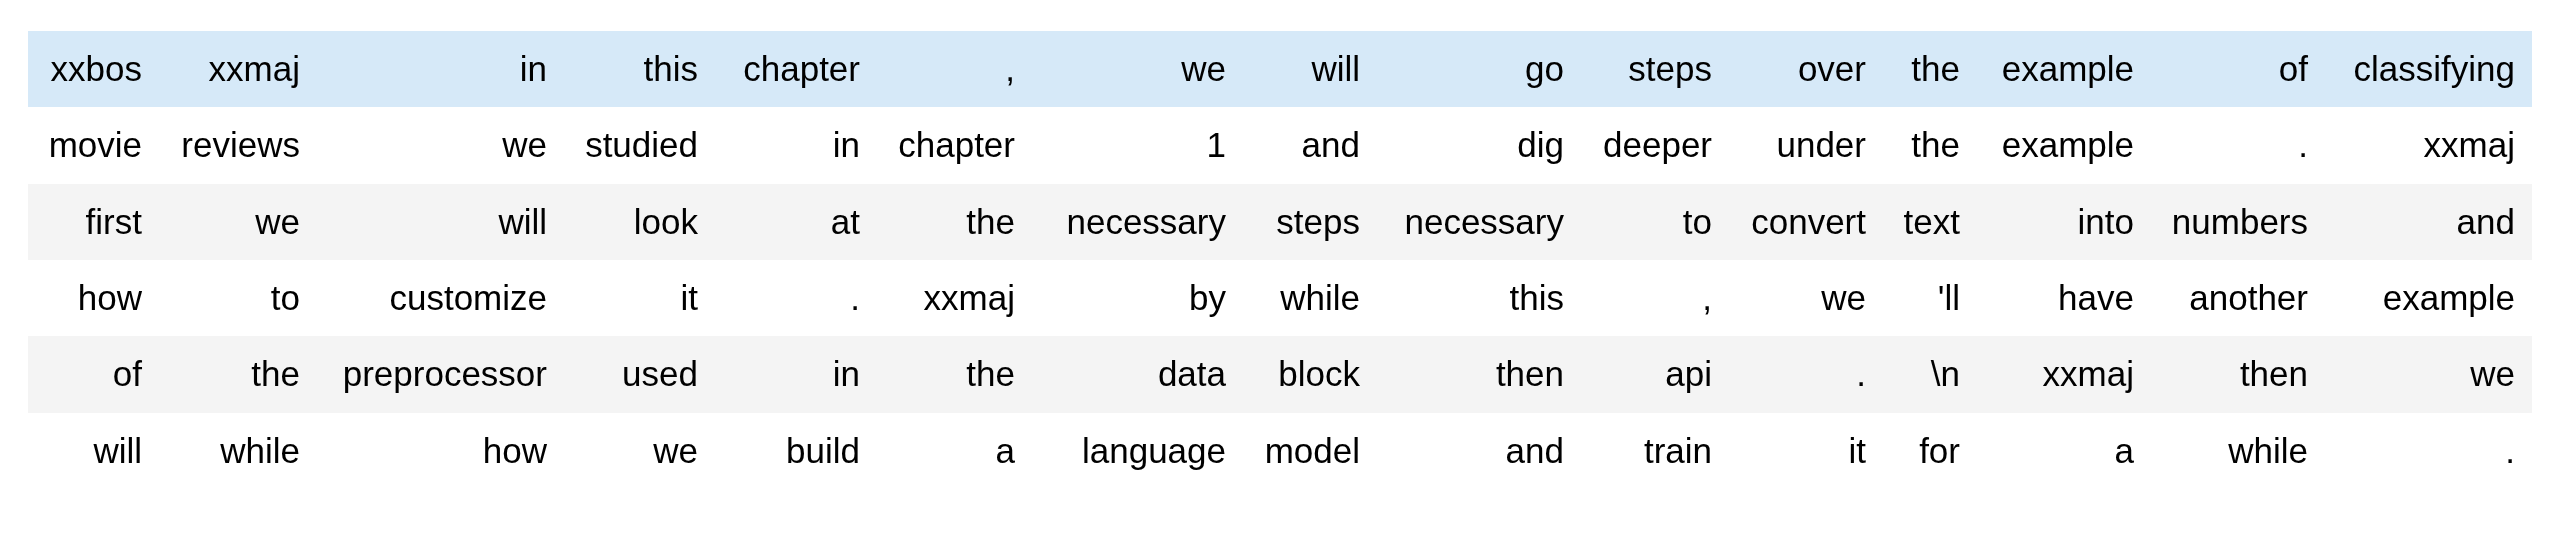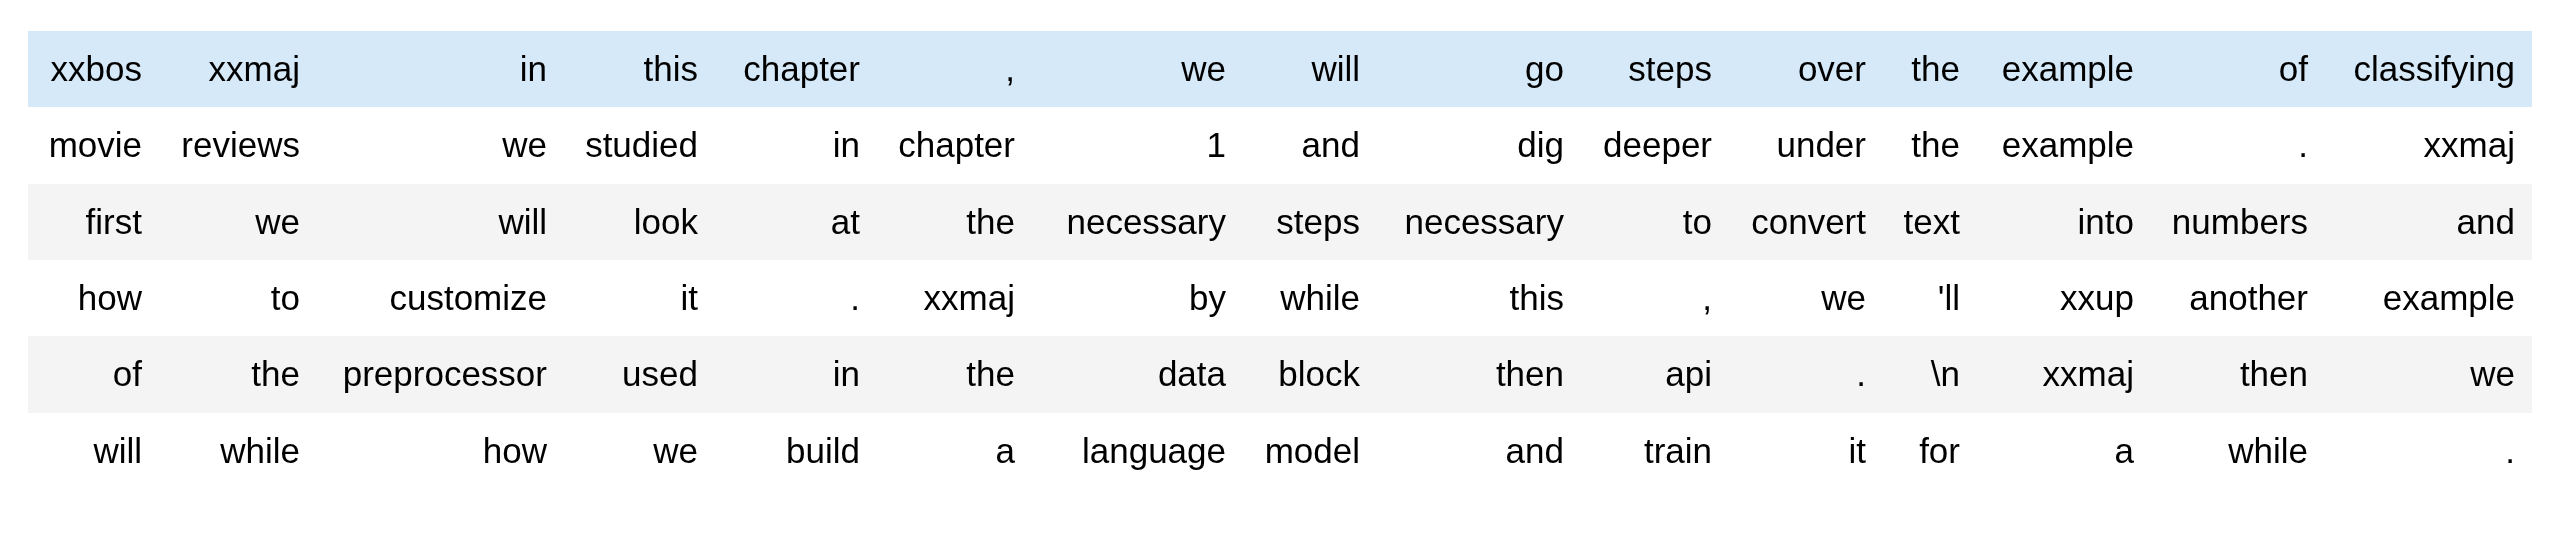--- a/index.html
+++ b/index.html
@@ -122,21 +122,21 @@
           <td>customize</td>
           <td>it</td>
           <td>.</td>
           <td>xxmaj</td>
           <td>by</td>
           <td>while</td>
           <td>this</td>
           <td>,</td>
           <td>we</td>
           <td>'ll</td>
-          <td>xxup</td>
+          <td>have</td>
           <td>another</td>
           <td>example</td>
         </tr>
         <tr class="stripe">
           <td>of</td>
           <td>the</td>
           <td>preprocessor</td>
           <td>used</td>
           <td>in</td>
           <td>the</td>

